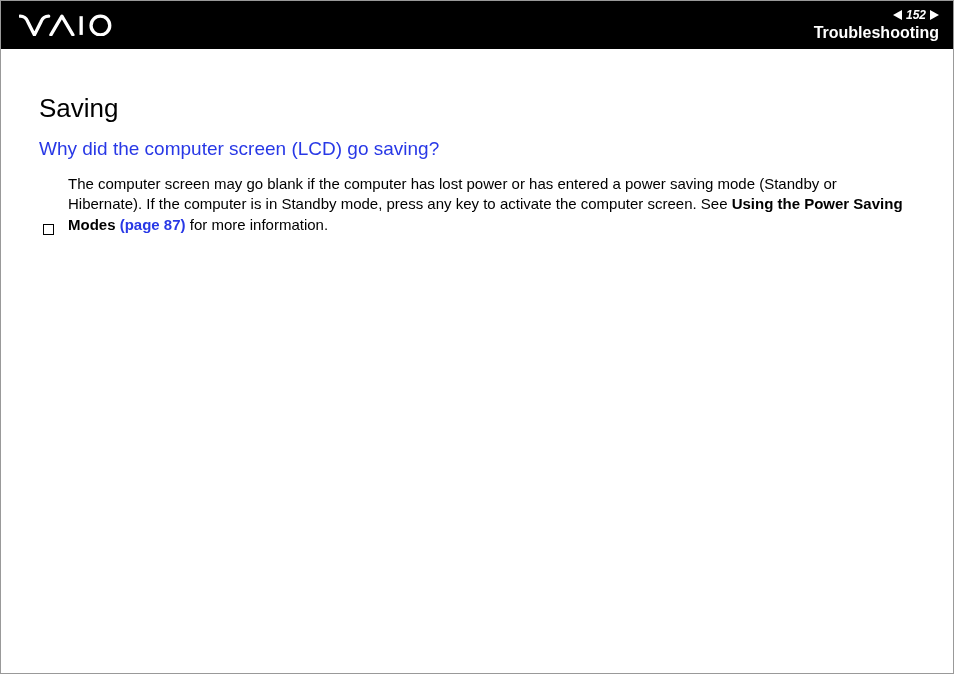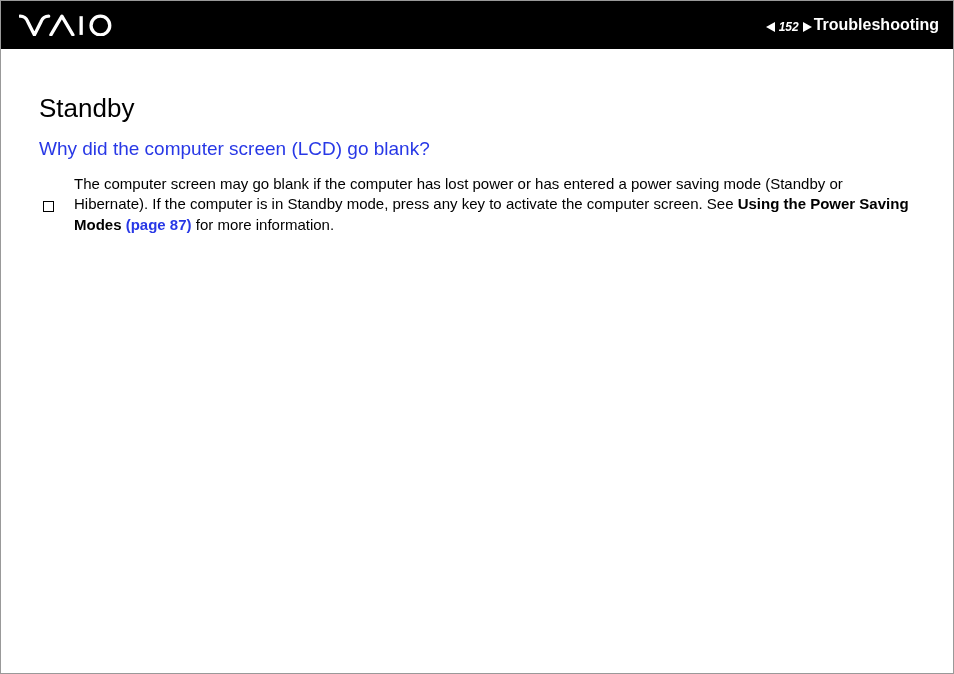--- a/index.html
+++ b/index.html
@@ -22,21 +22,21 @@
   }
   .logo {
     display: flex;
     align-items: center;
     height: 100%;
   }
   .logo svg { height: 22px; }
   .header-right {
     text-align: right;
     display: flex;
-    flex-direction: row;
+    flex-direction: column;
     align-items: flex-end;
     gap: 2px;
   }
   .page-nav {
     display: flex;
     align-items: center;
     gap: 4px;
     font-size: 12px;
     font-weight: bold;
     font-style: italic;
@@ -66,22 +66,22 @@
     font-size: 19px;
     font-weight: normal;
     color: #2838e6;
     margin-bottom: 14px;
   }
   .bullet-list {
     list-style: none;
   }
   .bullet-list li {
     display: flex;
-    align-items: center;
-    gap: 20px;
+    align-items: flex-end;
+    gap: 14px;
     font-size: 15px;
     line-height: 1.35;
     margin-bottom: 10px;
     padding-left: 4px;
   }
   .bullet {
     flex: 0 0 11px;
     width: 11px; height: 11px;
     border: 1.5px solid #000;
     margin-top: 4px;
@@ -106,22 +106,22 @@
     <div class="page-nav">
       <div class="nav-arrow nav-left"></div>
       <span>152</span>
       <div class="nav-arrow nav-right"></div>
     </div>
     <div class="section-name">Troubleshooting</div>
   </div>
 </div>
 
 <div class="content">
-  <h1>Standby</h1>
-  <h2>Why did the computer screen (LCD) go blank?</h2>
+  <h1>Saving</h1>
+  <h2>Why did the computer screen (LCD) go saving?</h2>
   <ul class="bullet-list">
     <li>
       <span class="bullet"></span>
       <span class="item-text">
         <span>The computer screen may go blank if the computer has lost power or has entered a power saving mode (Standby or Hibernate). If the computer is in Standby mode, press any key to activate the computer screen. See </span><span class="bold">Using the Power Saving Modes</span> <span class="link">(page 87)</span><span> for more information.</span>
       </span>
     </li>
   </ul>
 </div>
 

